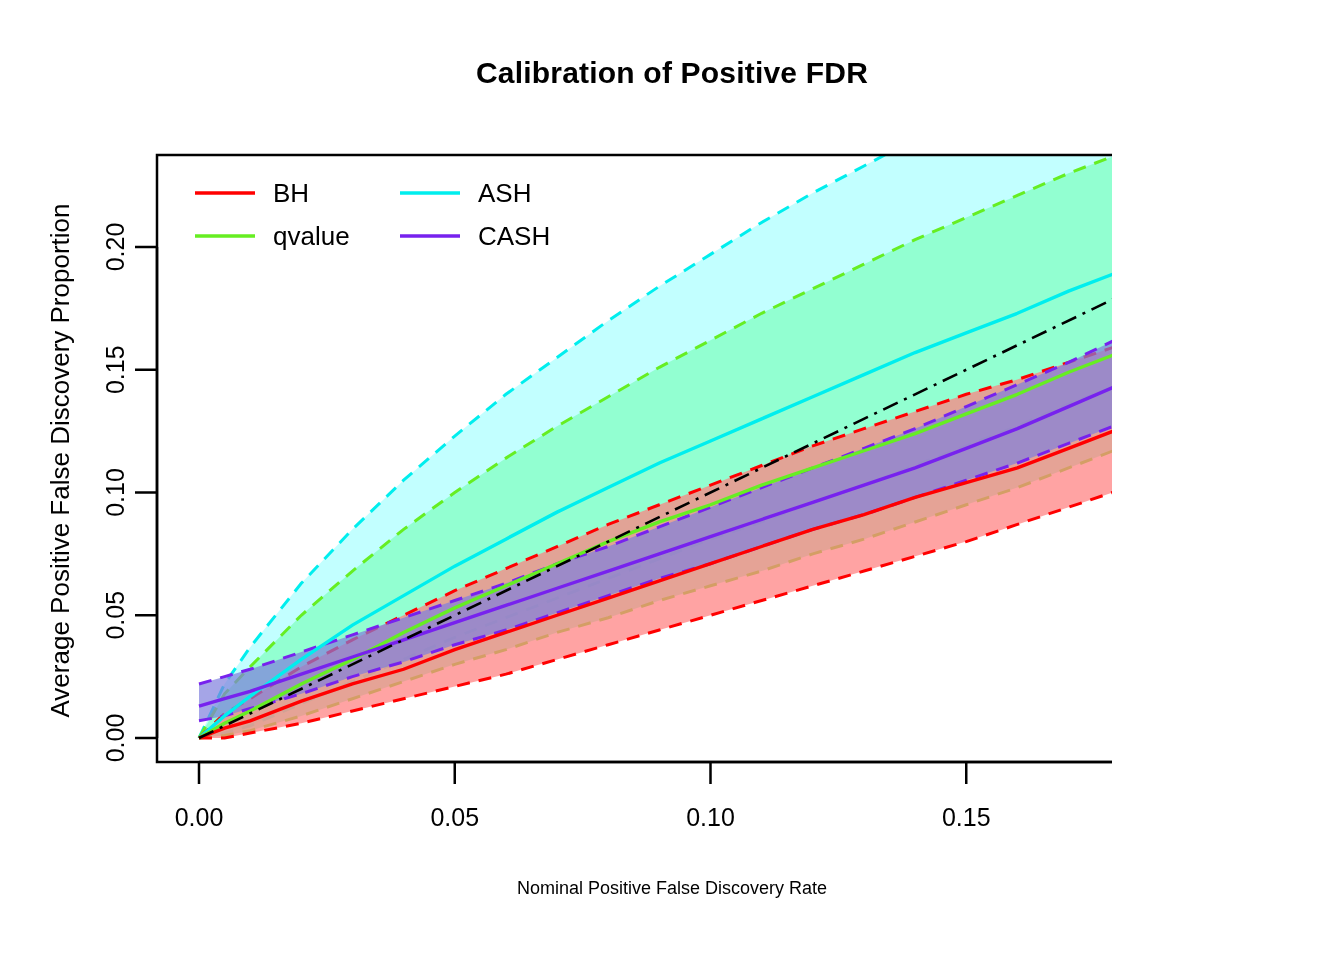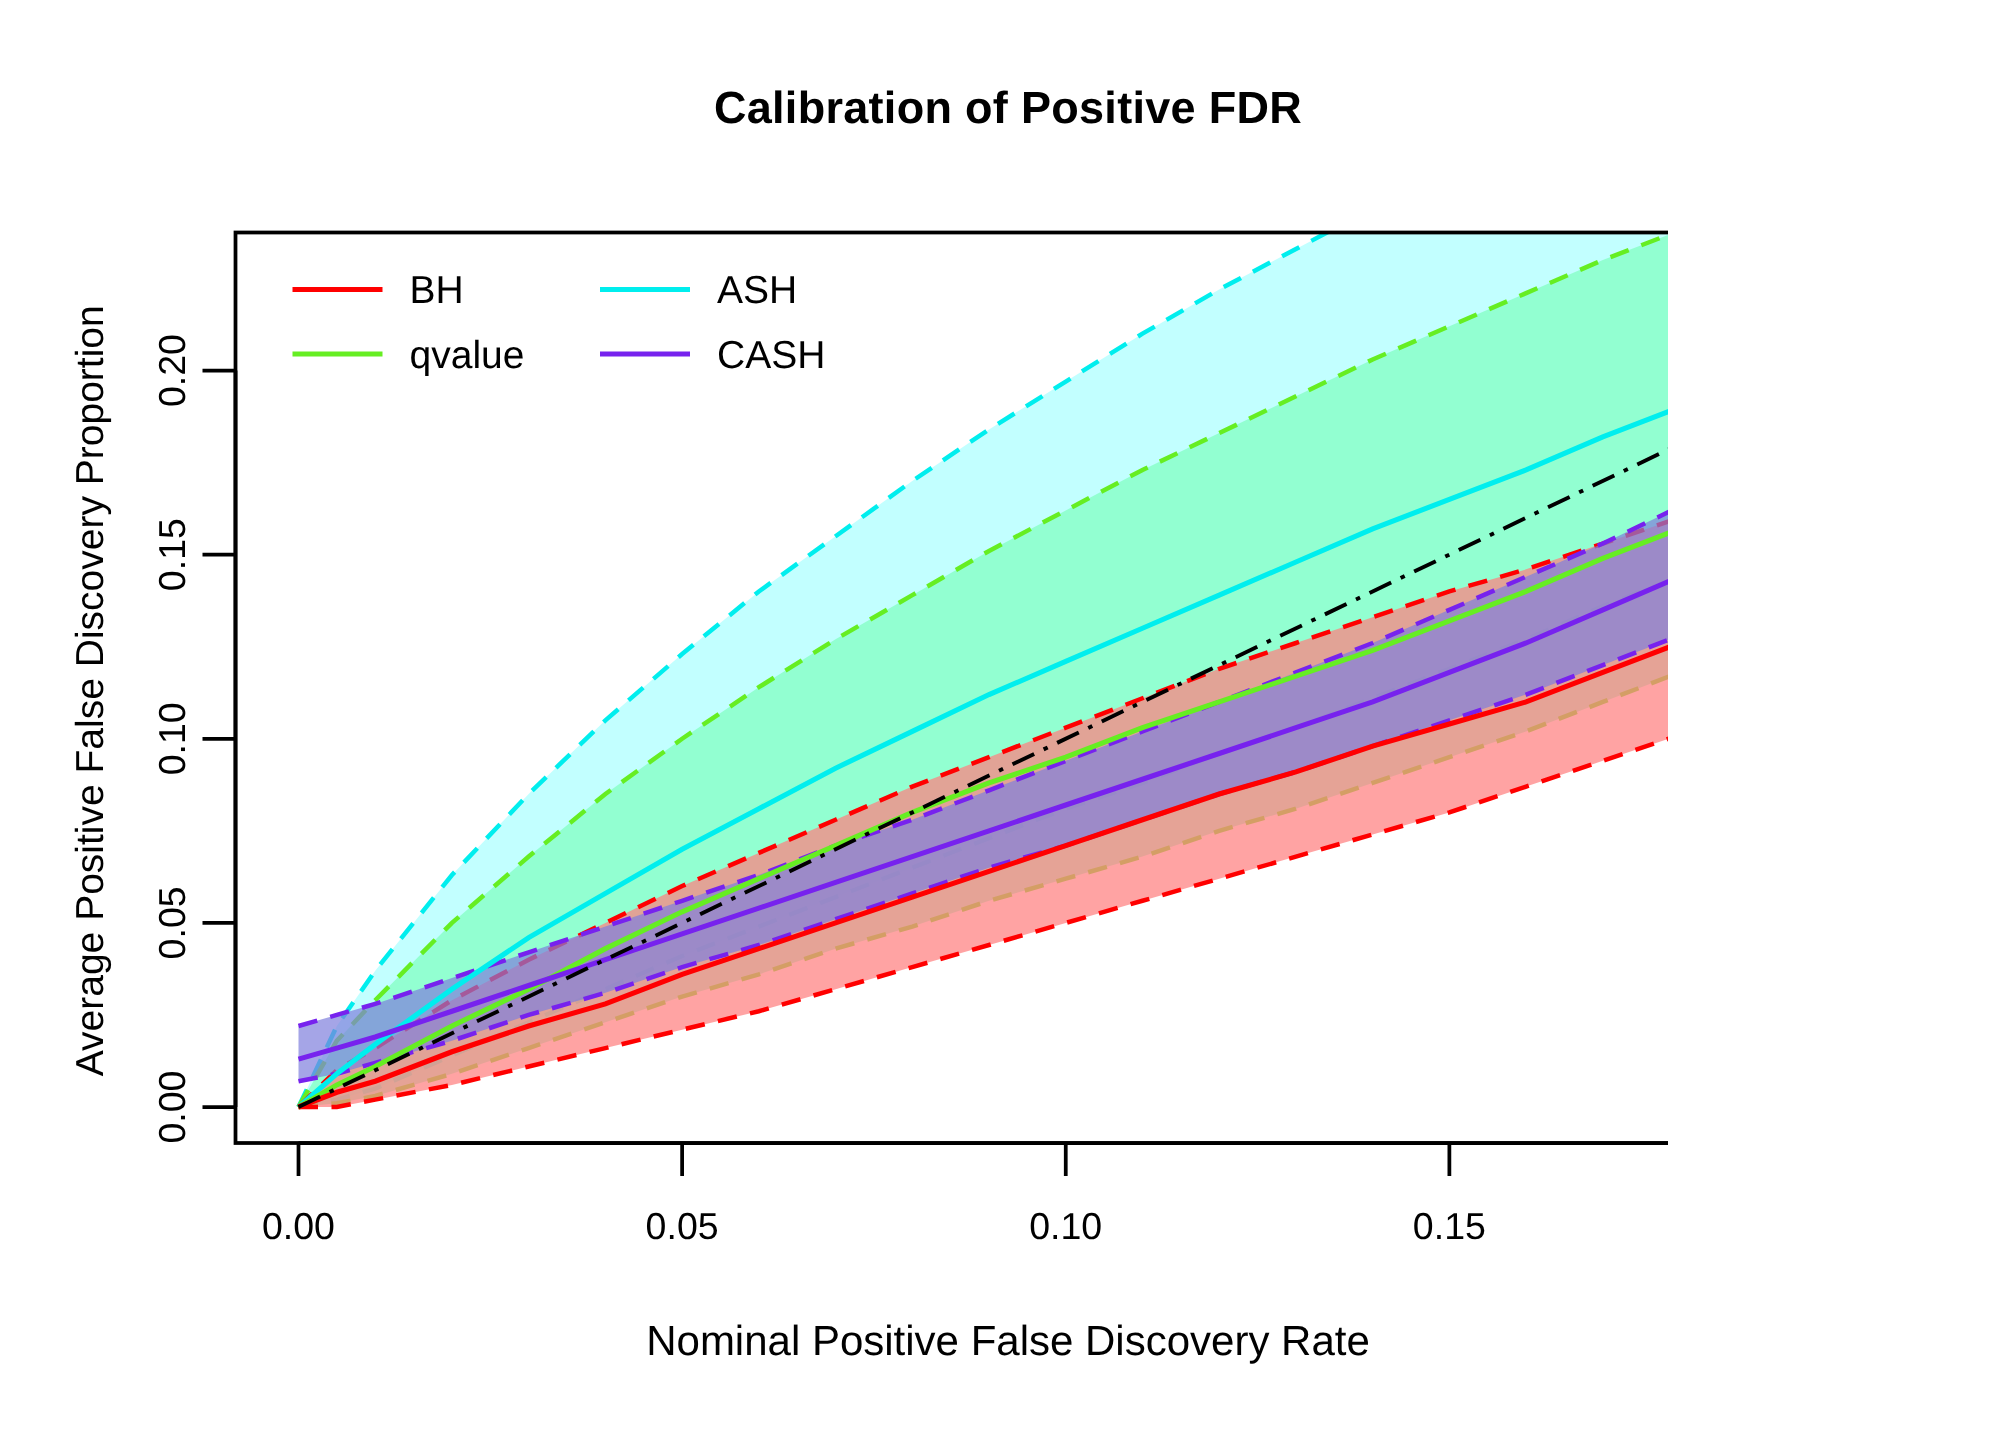--- a/index.html
+++ b/index.html
@@ -26,21 +26,21 @@
     font-weight: bold;
     color: #000000;
     letter-spacing: 0.2px;
   }
   #xlabel {
     position: absolute;
     left: 0;
     top: 878px;
     width: 1344px;
     text-align: center;
-    font-size: 28px;
+    font-size: 18px;
     color: #000000;
   }
   #ylabel {
     position: absolute;
     left: -260px;
     top: 445px;
     width: 640px;
     text-align: center;
     font-size: 26px;
     color: #000000;

